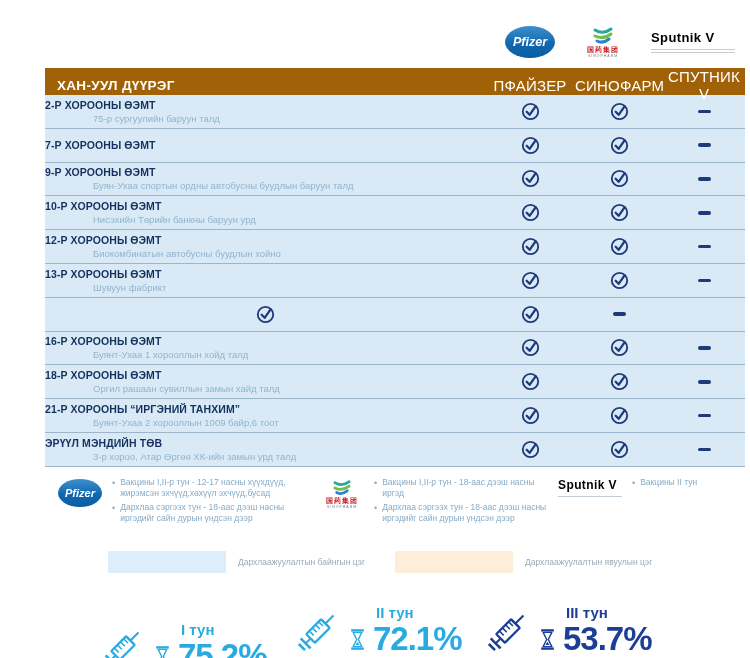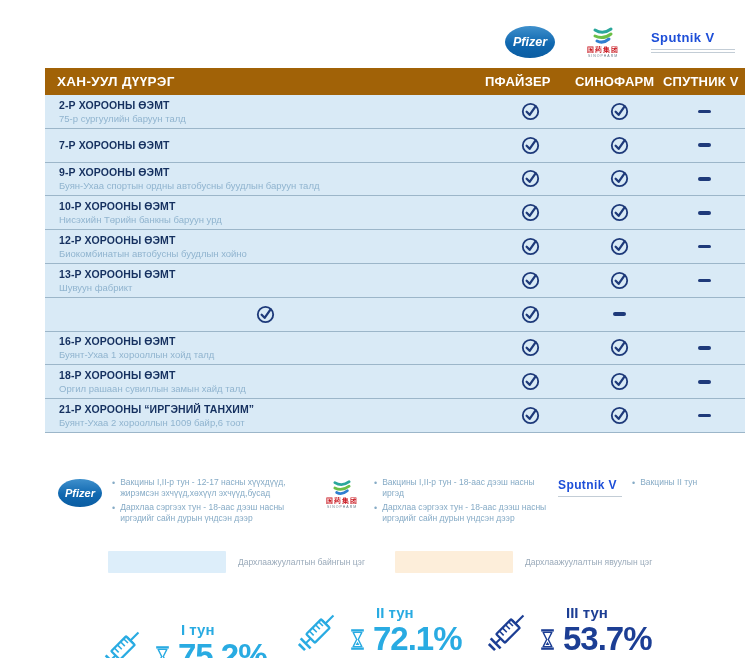--- a/index.html
+++ b/index.html
@@ -10,38 +10,38 @@
   .top-logos { position:absolute; top:26px; left:505px; display:flex; align-items:center; gap:26px; }
   .pfizer-oval { width:50px; height:32px; border-radius:50%;
     background:linear-gradient(180deg,#3f90cc 0%,#1068b0 55%,#0b5da2 100%);
     display:flex; align-items:center; justify-content:center;
     color:#fff; font-style:italic; font-weight:bold; font-size:12.5px; }
   .pfizer-oval.small { width:44px; height:28px; font-size:11px; }
   .sino-logo { display:flex; flex-direction:column; align-items:center; width:44px; }
   .sino-cn { color:#c8161e; font-size:7px; font-weight:bold; letter-spacing:1px; line-height:1.1; white-space:nowrap; }
   .sino-en { color:#6a7b8a; font-size:3.5px; letter-spacing:1px; line-height:1.2; }
   .sputnik-logo { display:flex; flex-direction:column; align-items:flex-start; }
-  .sputnik-text { color:#1d4ed8; font-weight:bold; font-size:13px; letter-spacing:.4px; line-height:1; }
+  .sputnik-text { color:#000000; font-weight:bold; font-size:13px; letter-spacing:.4px; line-height:1; }
   .sputnik-lines { margin-top:3px; width:84px; }
   .sputnik-lines .ln { height:1.5px; background:#c3cdd6; margin-top:1.5px; }
   .sputnik-logo.small .sputnik-text { font-size:12px; }
   .sputnik-logo.small .sputnik-lines { width:64px; }
 
   
   .vtable { position:absolute; left:45px; top:68px; width:700px; }
   .t-header { height:27px; background:#a16207; display:grid;
     grid-template-columns:1fr 90px 88px 82px; align-items:center; }
   .t-title { color:#fff; font-weight:bold; font-size:13.5px; padding-left:12px; letter-spacing:.3px; }
-  .t-col { color:#fff; font-weight:bold; font-size:13px; text-align:left; letter-spacing:.2px; }
+  .t-col { color:#fff; font-weight:normal; font-size:15px; text-align:center; letter-spacing:.2px; }
   .t-row { height:33.8px; background:#d9eaf6; display:grid;
     grid-template-columns:1fr 90px 88px 82px; align-items:center;
     border-bottom:1.5px solid #9cb6c9; }
-  .site-cell { padding-left:14px; display:flex; flex-direction:column; gap:2px; }
+  .site-cell { display:flex; flex-direction:column; gap:2px; }
   .site-name { font-size:10.5px; font-weight:bold; color:#15305f; letter-spacing:.1px; }
-  .site-address { font-size:9.5px; color:#90b4cf; }
+  .site-address { font-size:9.5px; color:#90b4cf;margin-left:48px; }
   .mark-cell { display:flex; justify-content:center; align-items:center; }
   .dash { display:inline-block; width:13px; height:3.5px; background:#1e3a7a; border-radius:2px; }
 
   
   .notes { position:absolute; left:58px; top:477px; display:flex; align-items:flex-start; }
   .note-group { display:flex; align-items:flex-start; }
   .note-group .logo-slot { flex:none; margin-right:10px; margin-top:2px; }
   .note-list { display:flex; flex-direction:column; gap:2px; }
   .g1 { width:262px; }
   .g2 { width:238px; }
@@ -308,20 +308,41 @@
             <svg viewBox="0 0 24 24" width="21" height="21">
               <circle cx="12" cy="12" r="8.8" fill="none" stroke="#1e3a7a" stroke-width="2.1"></circle>
               <path d="M7.6 12.3 L11 15.8 L17.8 6.2" fill="none" stroke="#1e3a7a" stroke-width="2.6" stroke-linecap="round" stroke-linejoin="round"></path>
             </svg>
           </div>
       <div class="mark-cell">
             <span class="dash"></span>
           </div>
     </div>
 
+    <div class="t-row">
+      <div class="site-cell">
+        <div class="site-name">ЭРҮҮЛ МЭНДИЙН ТӨВ</div>
+        <div class="site-address">3-р хороо, Атар Өргөө ХК-ийн замын урд талд</div>
+      </div>
+      <div class="mark-cell">
+            <svg viewBox="0 0 24 24" width="21" height="21">
+              <circle cx="12" cy="12" r="8.8" fill="none" stroke="#1e3a7a" stroke-width="2.1"></circle>
+              <path d="M7.6 12.3 L11 15.8 L17.8 6.2" fill="none" stroke="#1e3a7a" stroke-width="2.6" stroke-linecap="round" stroke-linejoin="round"></path>
+            </svg>
+          </div>
+      <div class="mark-cell">
+            <svg viewBox="0 0 24 24" width="21" height="21">
+              <circle cx="12" cy="12" r="8.8" fill="none" stroke="#1e3a7a" stroke-width="2.1"></circle>
+              <path d="M7.6 12.3 L11 15.8 L17.8 6.2" fill="none" stroke="#1e3a7a" stroke-width="2.6" stroke-linecap="round" stroke-linejoin="round"></path>
+            </svg>
+          </div>
+      <div class="mark-cell">
+            <span class="dash"></span>
+          </div>
+    </div>
   </div>
   </div>
 
   <div class="notes">
     <div class="note-group g1">
       <div class="logo-slot pfizer-oval small">
         <span>Pfizer</span>
       </div>
       <div class="note-list">
           <div class="note-item">

